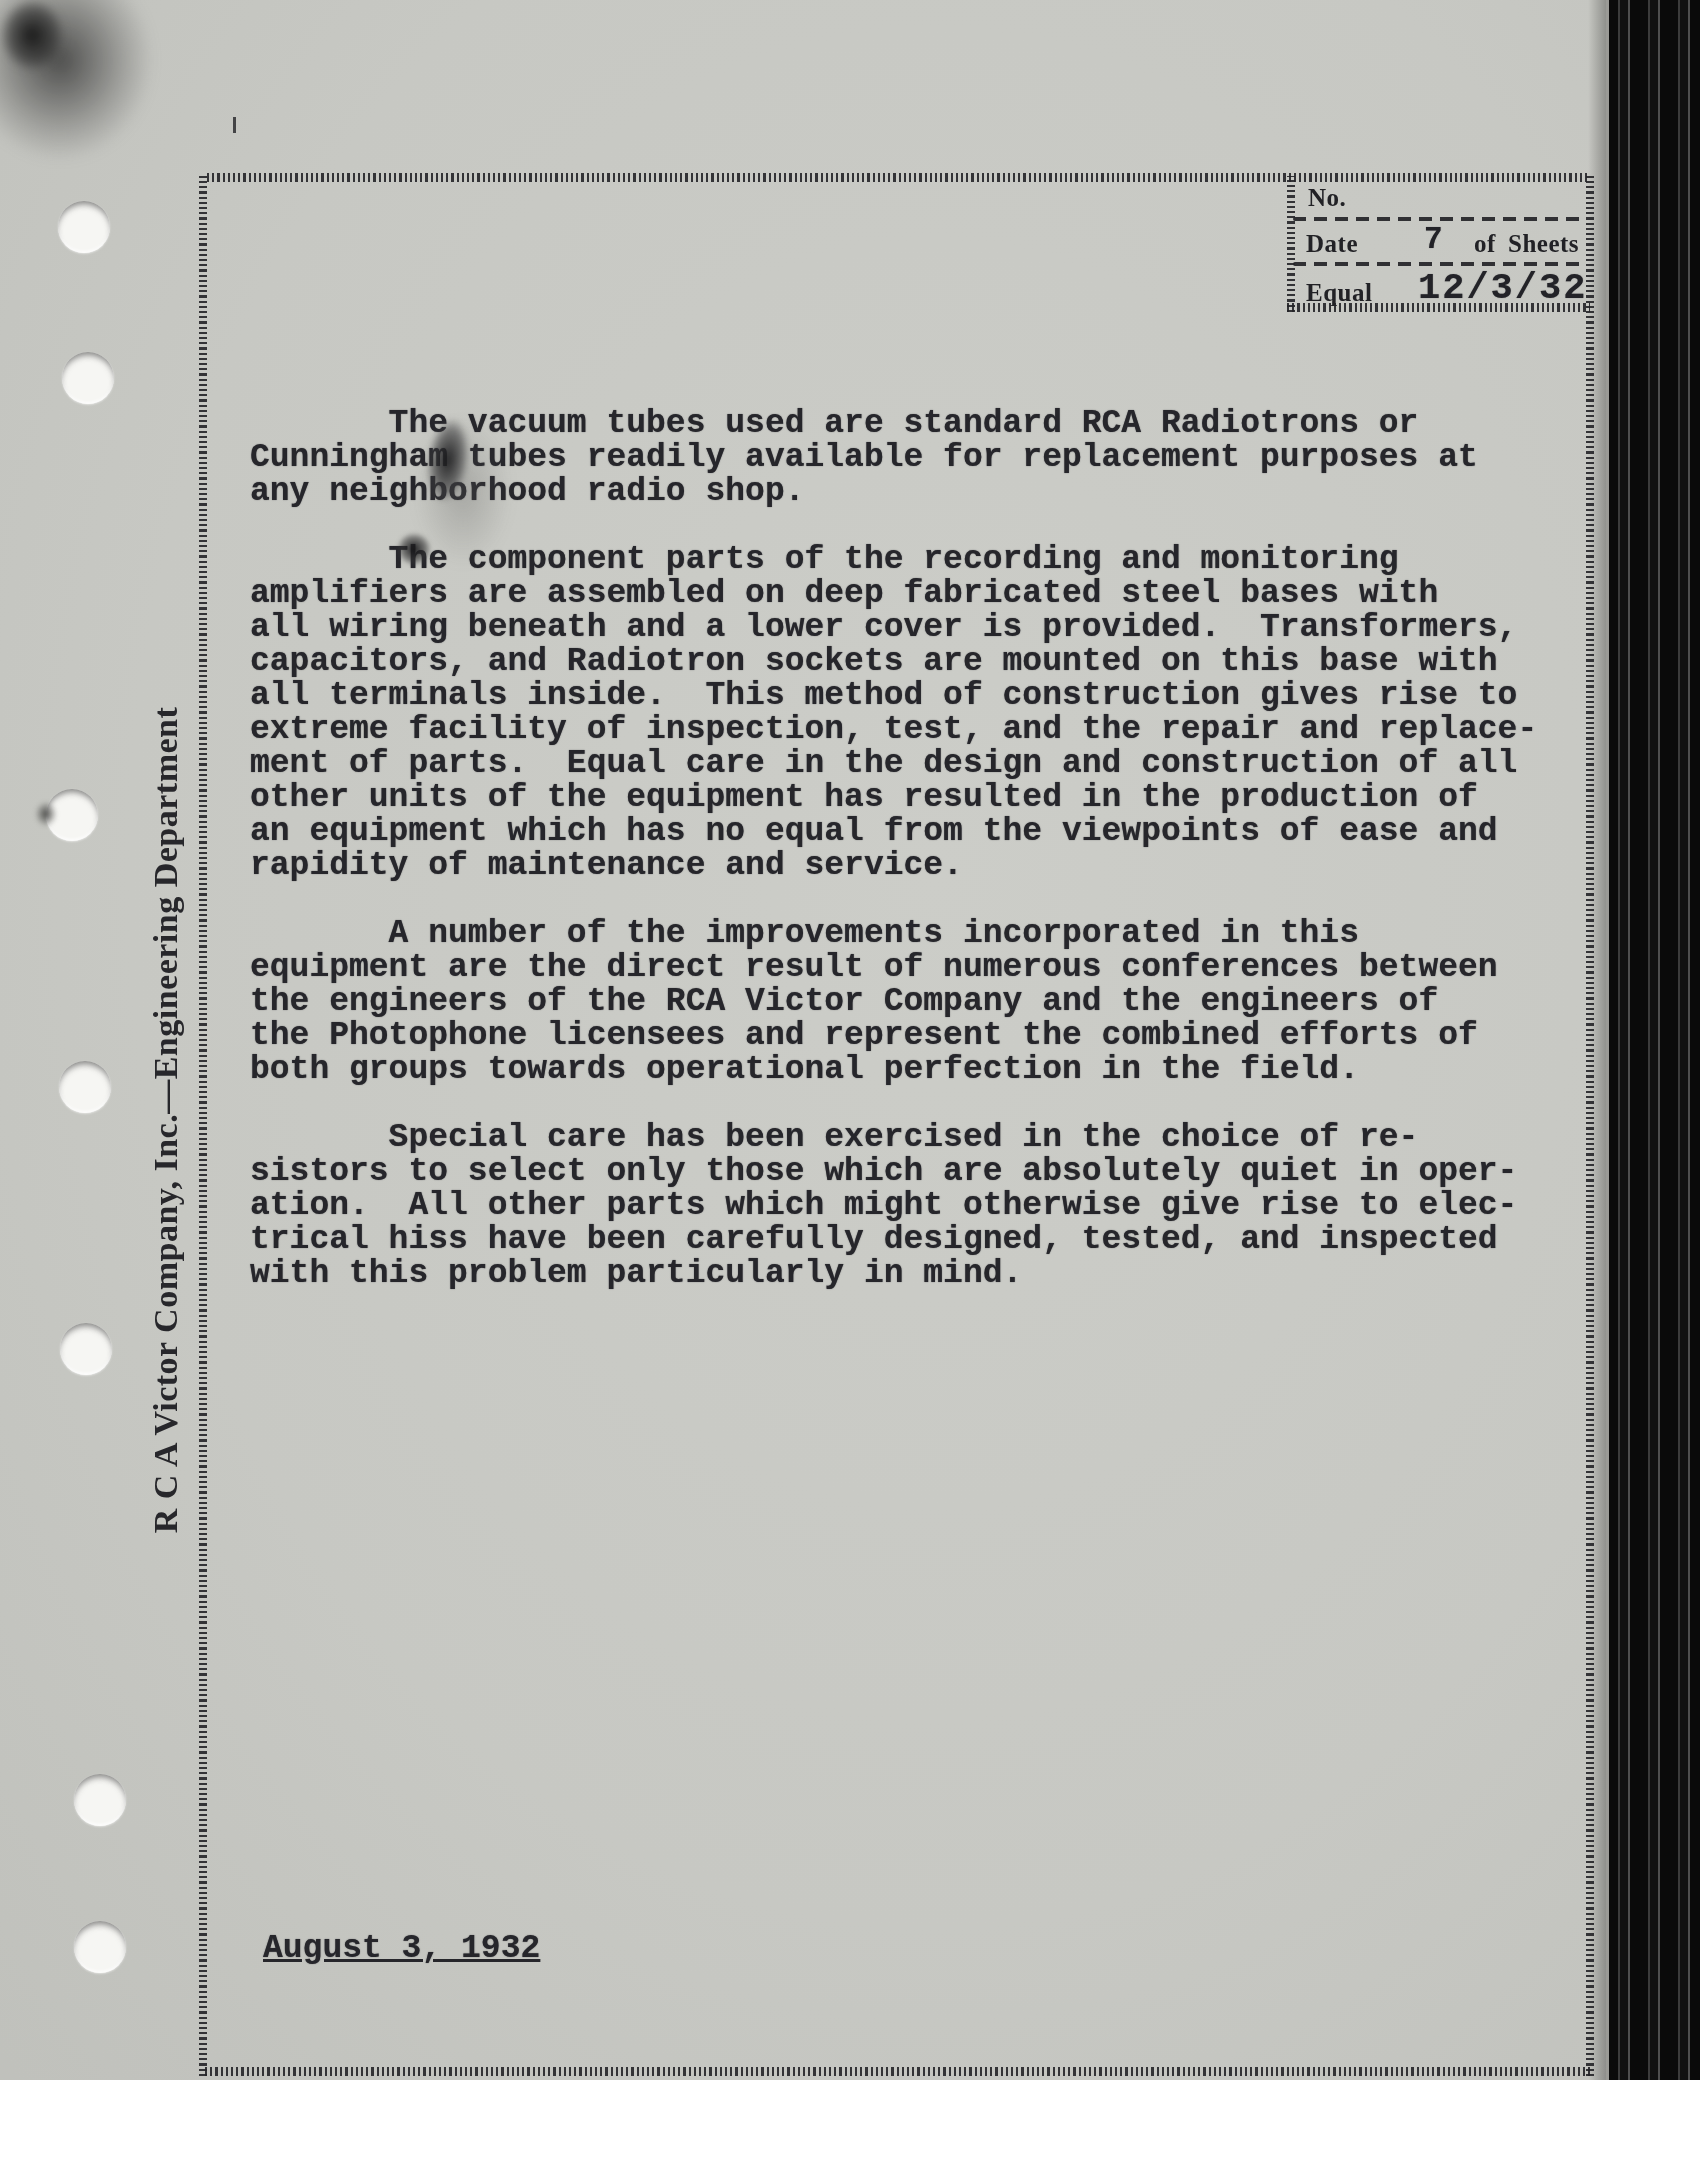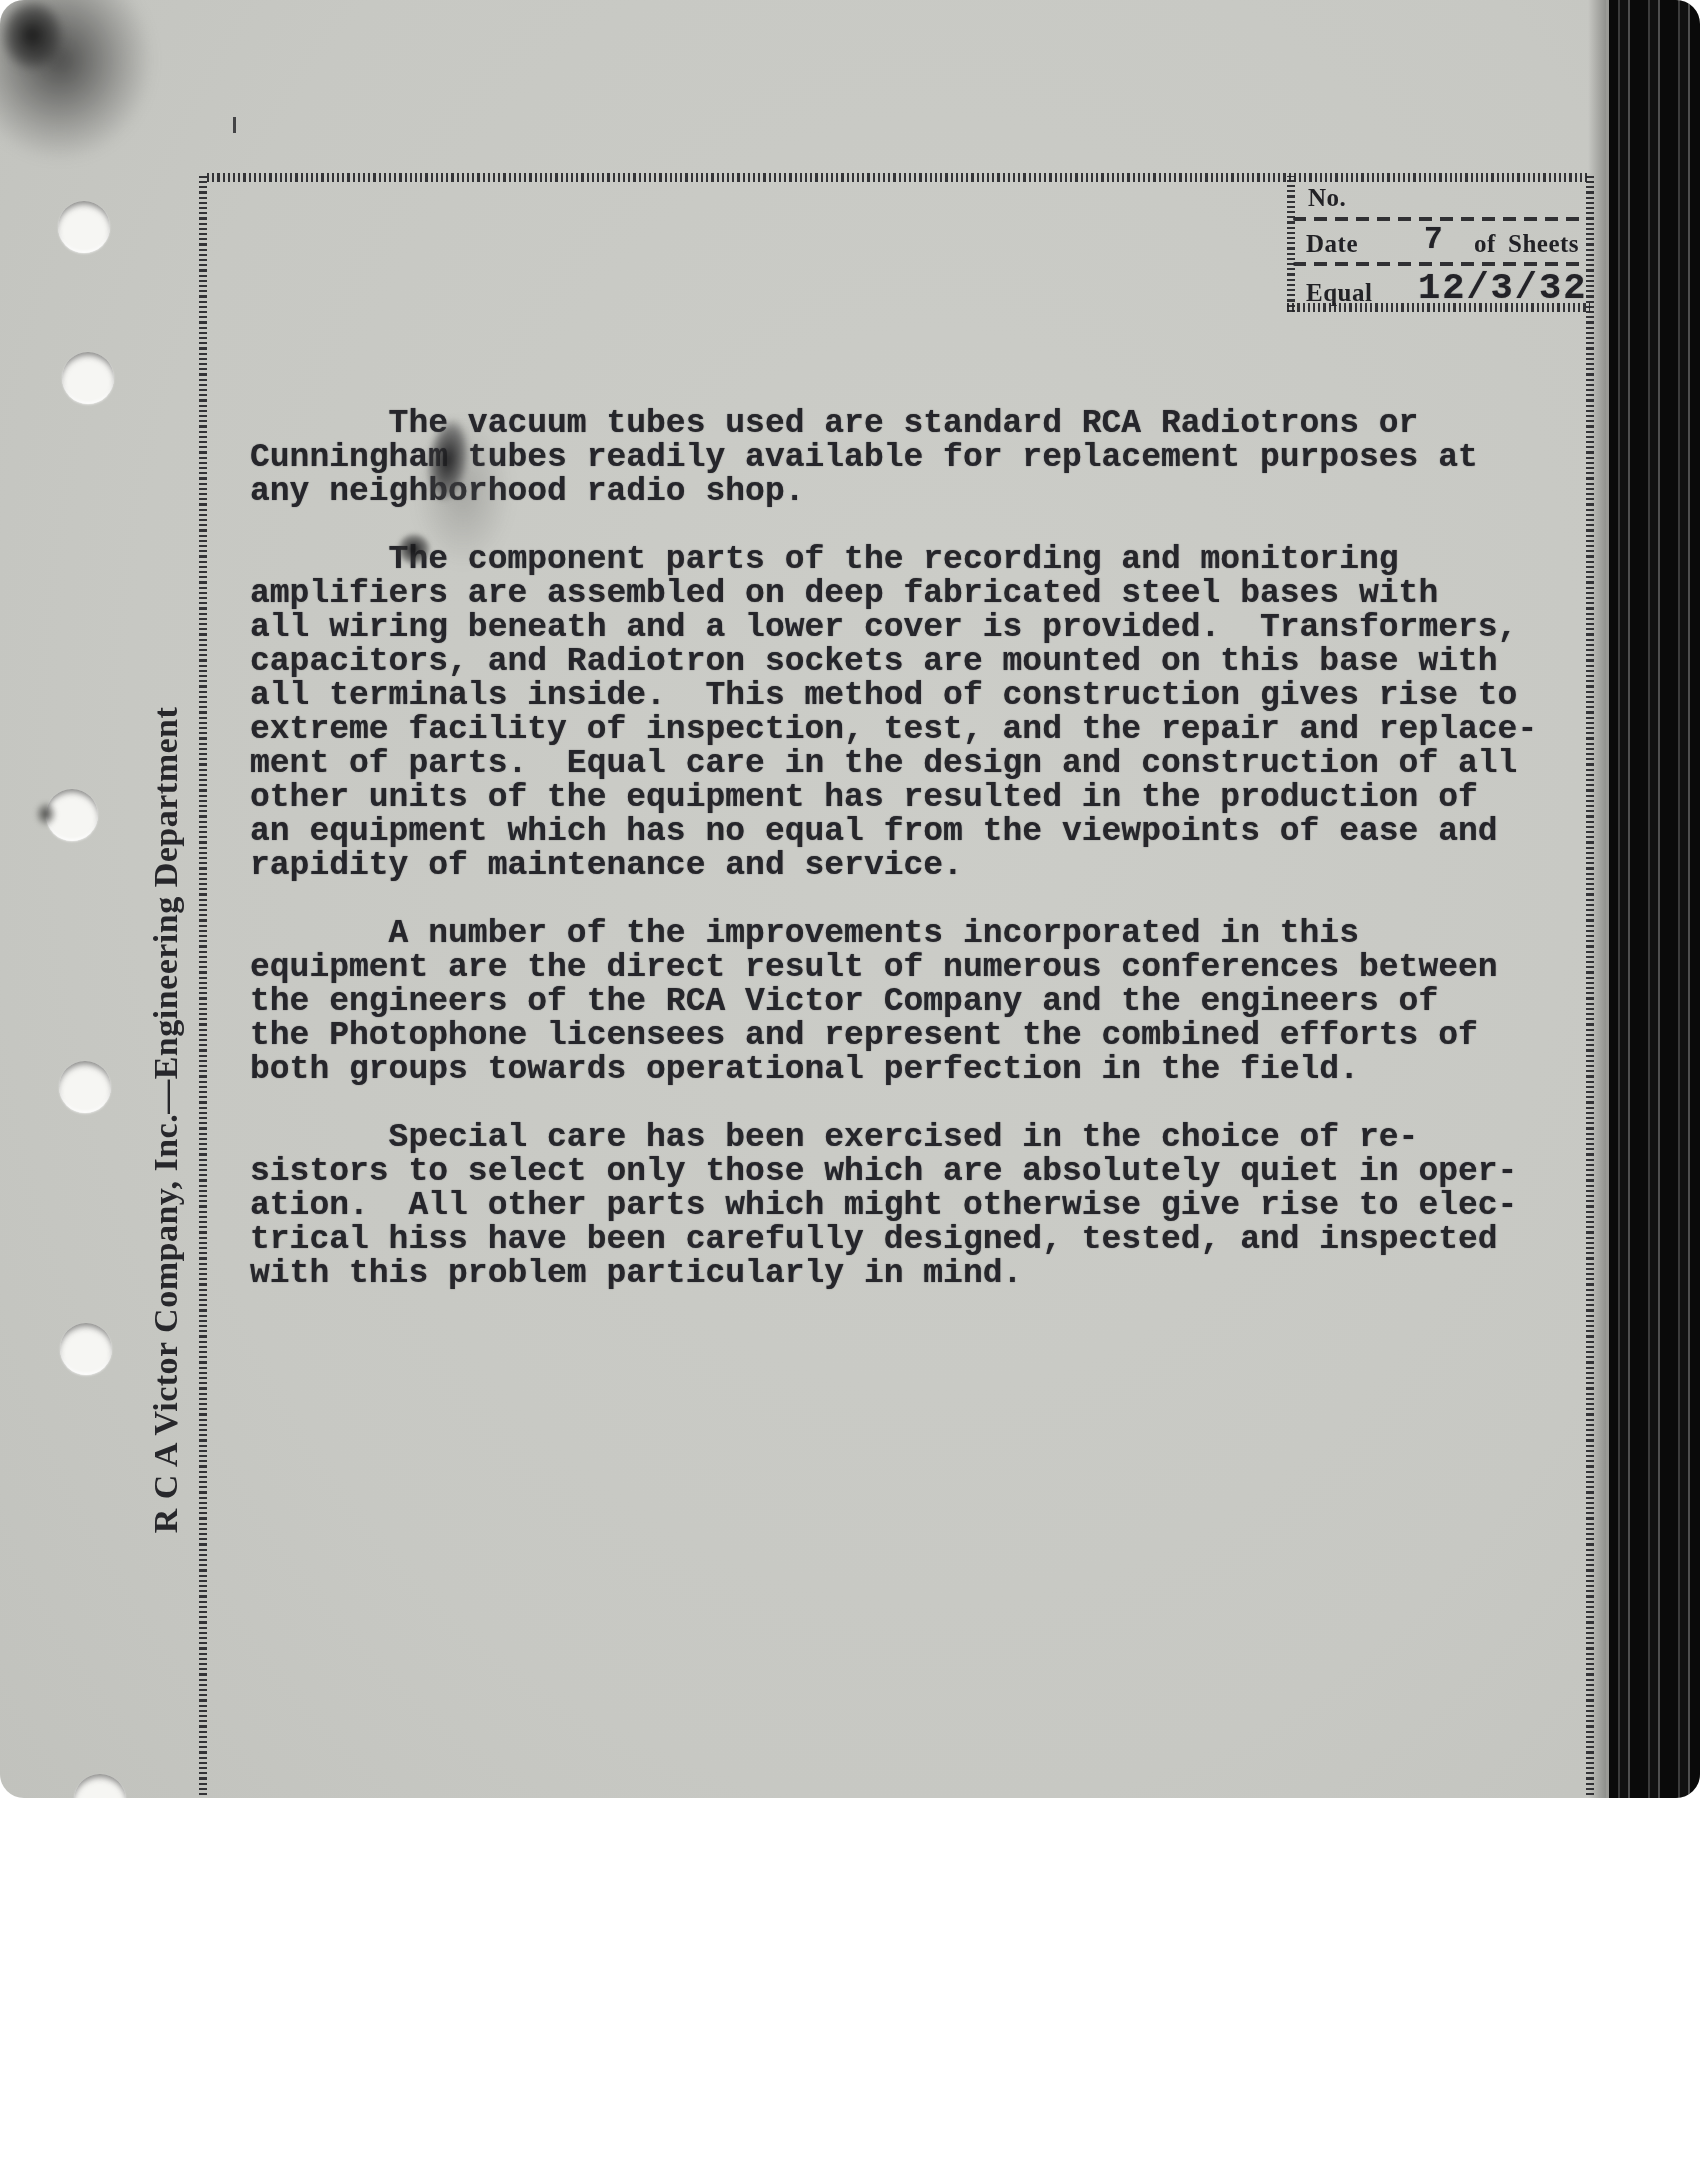--- a/index.html
+++ b/index.html
@@ -1,25 +1,24 @@
 <!DOCTYPE html>
 <html><head>
 <meta charset="utf-8">
 <style>
   :root { --ink: #232327; }
   * { box-sizing: border-box; }
   html, body { margin: 0; padding: 0; }
   body { width: 1700px; height: 2162px; overflow: hidden; font-family: "Liberation Sans", sans-serif; }
 
   .page {
-    position: relative; width: 1700px; height: 1798px;
+    position: relative; width: 1700px; height: 2080px;
     background-color: #c7c8c3;
     background-image: radial-gradient(1300px 1700px at 55% 42%, #cccdc8 0%, #c7c8c3 62%, #c0c1bc 100%);
     overflow: hidden;
-    border-radius: 24px;
   }
 
   
   .corner-smudge {
     position: absolute; left: -60px; top: -70px; width: 240px; height: 260px;
     background: radial-gradient(closest-side, rgba(45,45,45,.78), rgba(110,110,108,.38) 55%, rgba(150,150,148,0) 78%);
     filter: blur(6px); border-radius: 50%;
   }
   .corner-smudge-dark {
     position: absolute; left: -8px; top: -10px; width: 80px; height: 90px;

